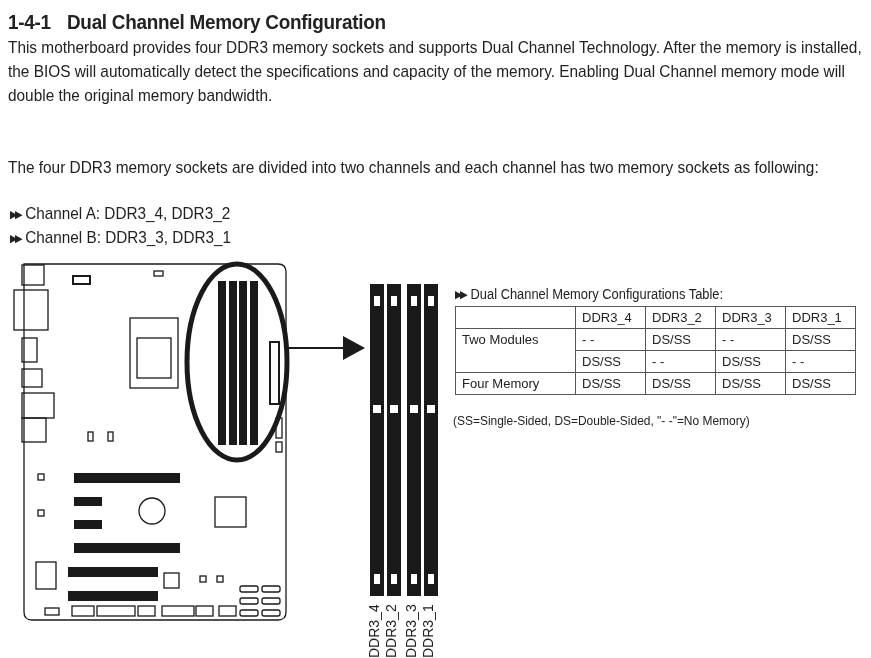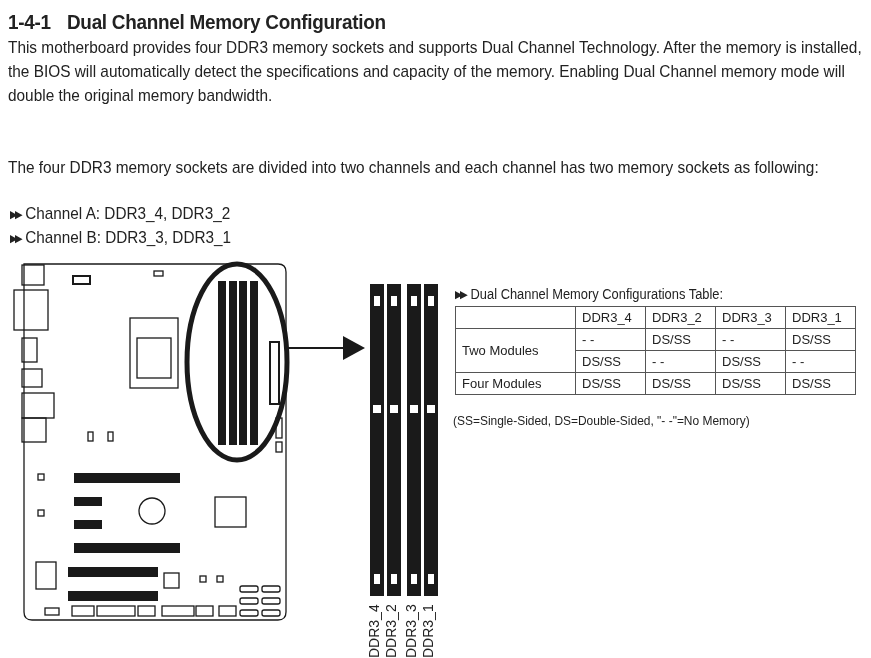--- a/index.html
+++ b/index.html
@@ -138,34 +138,34 @@
 <table class="cfg">
   <tbody>
       <tr>
     <td class="rh"></td>
     <td class="c">DDR3_4</td>
     <td class="c">DDR3_2</td>
     <td class="c">DDR3_3</td>
     <td class="c">DDR3_1</td>
   </tr>
   <tr>
-    <td class="rh" rowspan="2" style="vertical-align:top;padding-top:14px;">Two Modules</td>
+    <td class="rh" rowspan="2" style="vertical-align:top;padding-top:3px;">Two Modules</td>
     <td>- -</td>
     <td>DS/SS</td>
     <td>- -</td>
     <td>DS/SS</td>
   </tr>
   <tr>
     <td>DS/SS</td>
     <td>- -</td>
     <td>DS/SS</td>
     <td>- -</td>
   </tr>
   <tr>
-    <td class="rh">Four Modules</td>
+    <td class="rh">Four Memory</td>
     <td>DS/SS</td>
     <td>DS/SS</td>
     <td>DS/SS</td>
     <td>DS/SS</td>
   </tr>
 </tbody>
   </table>
 
 <div class="note">(SS=Single-Sided, DS=Double-Sided, "- -"=No Memory)</div>
 

